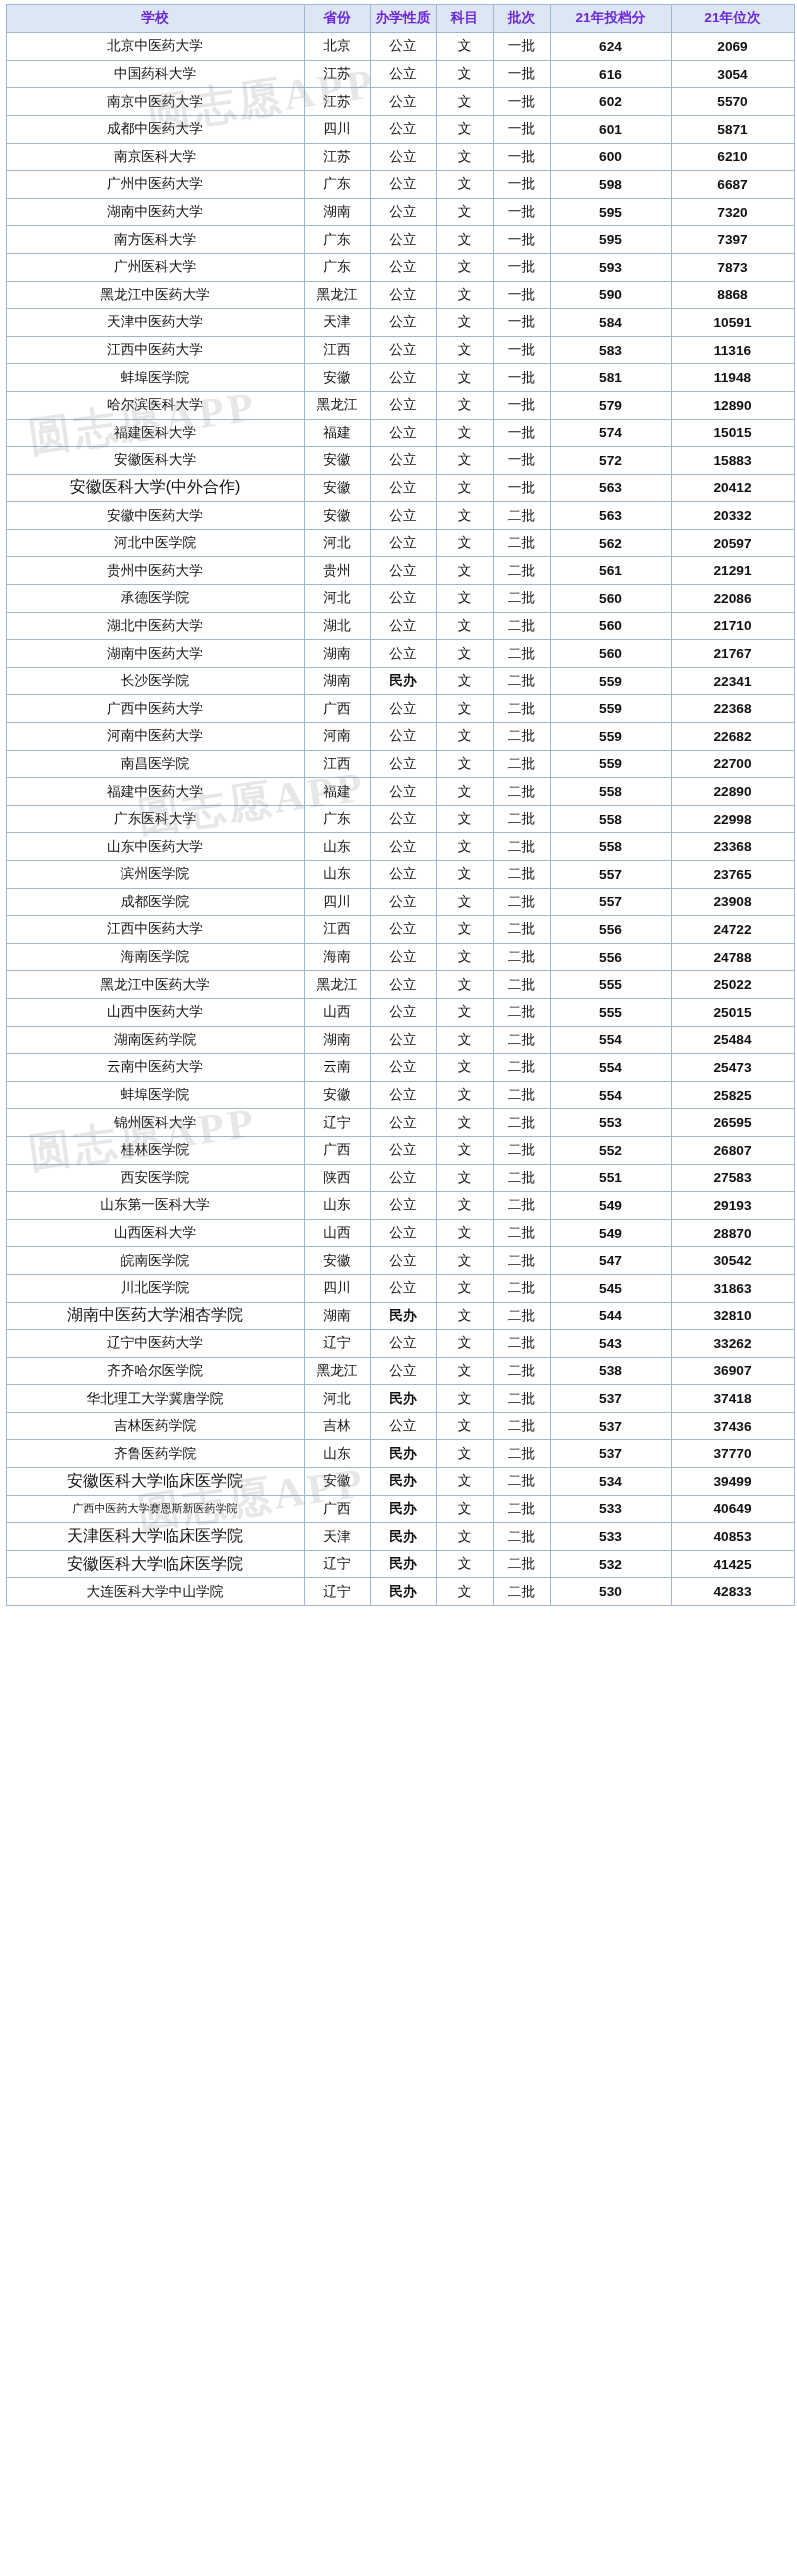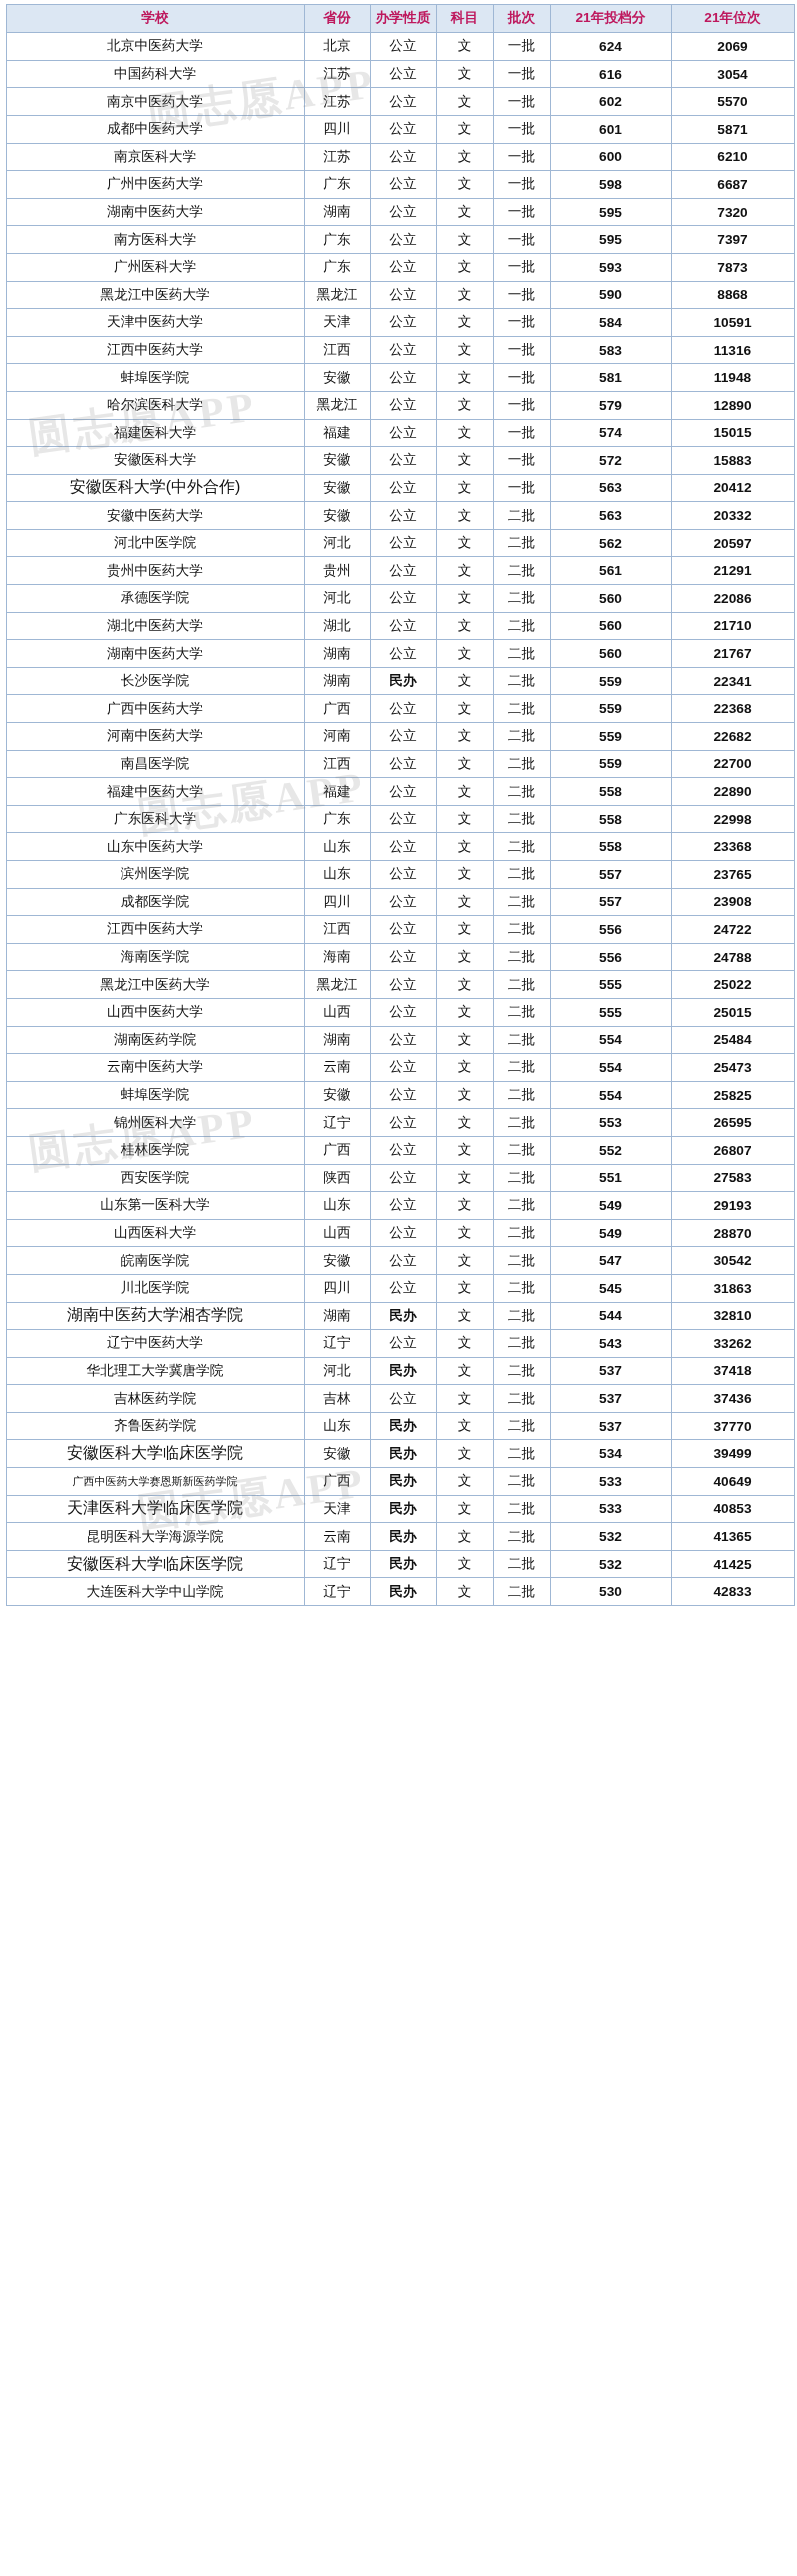--- a/index.html
+++ b/index.html
@@ -41,21 +41,21 @@
     font-size: 13.7px;
     color: #111111;
     padding: 0 1.8px;
     overflow: hidden;
     white-space: nowrap;
   }
   table.grid thead th {
     background: #dce7f3;
     font-weight: bold;
     font-size: 13.7px;
-    color: #be185d;
+    color: #6d28d9;
     height: 27.5px;
   }
   td.school {
     font-size: 13.7px;
   }
   td.school.small {
     font-size: 16px;
   }
   td.school.xsmall {
     font-size: 11px;
@@ -557,20 +557,29 @@
         <tr>
           <td class="school">辽宁中医药大学</td>
           <td class="">辽宁</td>
           <td class="type-public">公立</td>
           <td class="">文</td>
           <td class="">二批</td>
           <td class="num">543</td>
           <td class="num">33262</td>
         </tr>
         <tr>
+          <td class="school">齐齐哈尔医学院</td>
+          <td class="">黑龙江</td>
+          <td class="type-public">公立</td>
+          <td class="">文</td>
+          <td class="">二批</td>
+          <td class="num">538</td>
+          <td class="num">36907</td>
+        </tr>
+        <tr>
           <td class="school">华北理工大学冀唐学院</td>
           <td class="">河北</td>
           <td class="type-private">民办</td>
           <td class="">文</td>
           <td class="">二批</td>
           <td class="num">537</td>
           <td class="num">37418</td>
         </tr>
         <tr>
           <td class="school">吉林医药学院</td>
@@ -611,29 +620,20 @@
         <tr>
           <td class="school small">天津医科大学临床医学院</td>
           <td class="">天津</td>
           <td class="type-private">民办</td>
           <td class="">文</td>
           <td class="">二批</td>
           <td class="num">533</td>
           <td class="num">40853</td>
         </tr>
         <tr>
-          <td class="school">昆明医科大学海源学院</td>
-          <td class="">云南</td>
-          <td class="type-private">民办</td>
-          <td class="">文</td>
-          <td class="">二批</td>
-          <td class="num">532</td>
-          <td class="num">41365</td>
-        </tr>
-        <tr>
           <td class="school small">安徽医科大学临床医学院</td>
           <td class="">辽宁</td>
           <td class="type-private">民办</td>
           <td class="">文</td>
           <td class="">二批</td>
           <td class="num">532</td>
           <td class="num">41425</td>
         </tr>
         <tr>
           <td class="school">大连医科大学中山学院</td>

